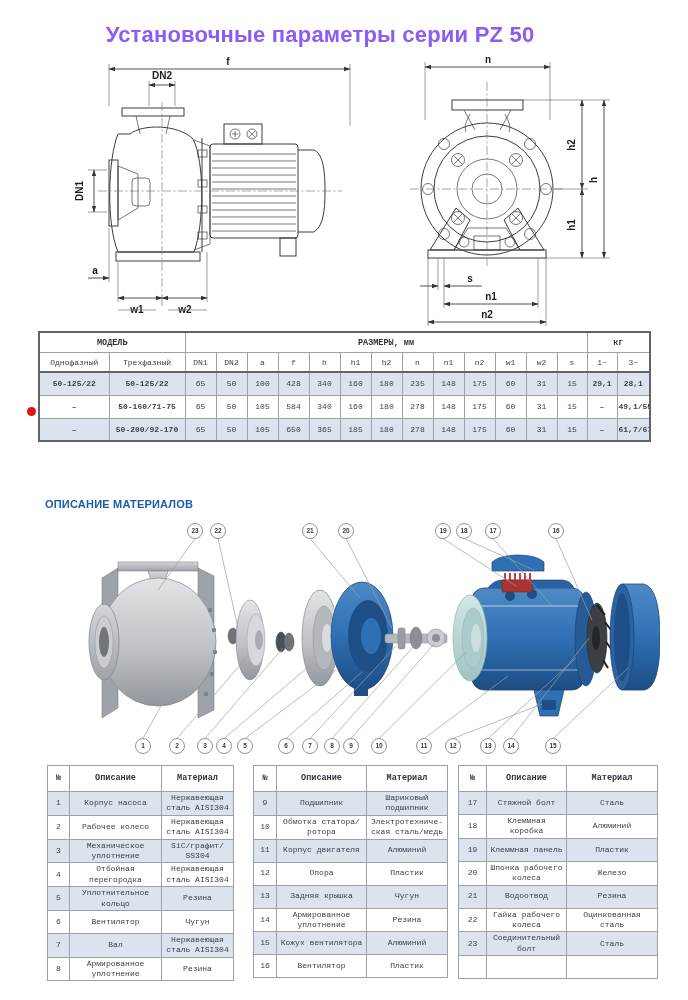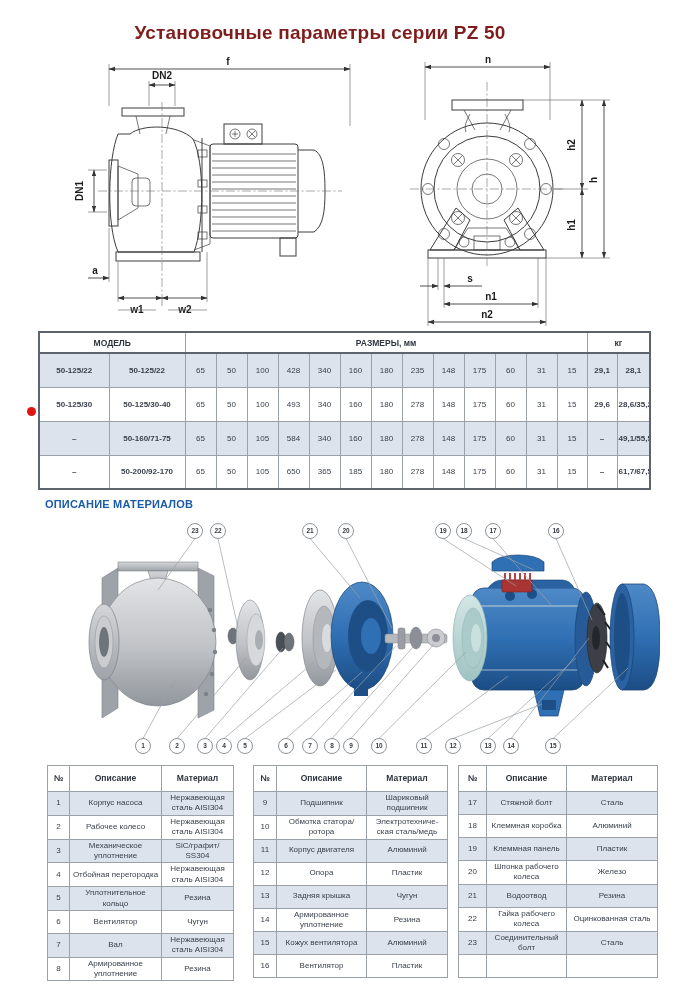--- a/index.html
+++ b/index.html
@@ -5,45 +5,45 @@
   html,body{margin:0;padding:0;}
   body{
     width:688px;height:1000px;position:relative;background:#ffffff;
     font-family:"Liberation Sans",sans-serif;color:#3b414c;overflow:hidden;
   }
   .abs{position:absolute;}
 
   
   .page-title{
     left:0;top:22px;width:640px;text-align:center;
-    font-size:19px;font-weight:bold;color:#7f1d1d;letter-spacing:.2px;
+    font-size:22px;font-weight:bold;color:#8b5cf6;letter-spacing:.2px;
   }
 
   
   svg text.dlabel{font:bold 10px "Liberation Sans",sans-serif;fill:#1c1c1c;}
   .dim{stroke:#3c3c3c;stroke-width:.9;fill:none;}
   .ext{stroke:#5a5a5a;stroke-width:.6;fill:none;}
   .cl {stroke:#6f6f6f;stroke-width:.6;fill:none;stroke-dasharray:9 2.5 2 2.5;}
   .ol {stroke:#3c3c3c;stroke-width:1;fill:none;}
   .ol2{stroke:#3c3c3c;stroke-width:.7;fill:none;}
 
   
-  table{border-collapse:collapse;}
+  table{border-collapse:collapse;font-family:Liberation Mono, monospace;}
   .dim-table{
     left:38px;top:331px;width:612px;table-layout:fixed;
     font-size:8px;border:2px solid #5d646e;
   }
   .dim-table th,.dim-table td{
     border:1px solid #9aa1a9;text-align:center;vertical-align:middle;
     padding:1px 1px;color:#3b414c;overflow:hidden;white-space:nowrap;
   }
   .dim-table thead tr.groups th{font-weight:bold;font-size:8.5px;height:17px;color:#2e343e;}
   .dim-table thead tr.cols th{font-weight:normal;height:16px;}
   .dim-table thead{border-bottom:2px solid #5d646e;}
-  .dim-table tbody tr{height:34px;}
+  .dim-table tbody tr{height:23px;}
   .dim-table tbody tr:nth-child(odd){background:#dce3ed;}
   .dim-table tbody td:nth-child(1),.dim-table tbody td:nth-child(2),
   .dim-table tbody td:nth-child(16),.dim-table tbody td:nth-child(17){font-weight:bold;}
   .red-dot{
     left:27px;top:407px;width:9px;height:9px;border-radius:50%;
     background:#e11414;
   }
 
   
   .section-title{
@@ -259,20 +259,39 @@
     <col style="width:30px">
       <col style="width:30px">
       <col style="width:33px">
   </colgroup>
   <thead>
     <tr class="groups">
       <th colspan="2">МОДЕЛЬ</th>
       <th colspan="13">РАЗМЕРЫ, мм</th>
       <th colspan="2">кг</th>
     </tr>
+    <tr class="cols">
+        <th>Однофазный</th>
+        <th>Трехфазный</th>
+        <th>DN1</th>
+        <th>DN2</th>
+        <th>a</th>
+        <th>f</th>
+        <th>h</th>
+        <th>h1</th>
+        <th>h2</th>
+        <th>n</th>
+        <th>n1</th>
+        <th>n2</th>
+        <th>w1</th>
+        <th>w2</th>
+        <th>s</th>
+        <th>1~</th>
+        <th>3~</th>
+      </tr>
   </thead>
   <tbody>
       <tr>
         <td>50-125/22</td>
         <td>50-125/22</td>
         <td>65</td>
         <td>50</td>
         <td>100</td>
         <td>428</td>
         <td>340</td>
@@ -281,39 +300,20 @@
         <td>235</td>
         <td>148</td>
         <td>175</td>
         <td>60</td>
         <td>31</td>
         <td>15</td>
         <td>29,1</td>
         <td>28,1</td>
       </tr>
       <tr>
-        <td>50-125/30</td>
-        <td>50-125/30-40</td>
-        <td>65</td>
-        <td>50</td>
-        <td>100</td>
-        <td>493</td>
-        <td>340</td>
-        <td>160</td>
-        <td>180</td>
-        <td>278</td>
-        <td>148</td>
-        <td>175</td>
-        <td>60</td>
-        <td>31</td>
-        <td>15</td>
-        <td>29,6</td>
-        <td>28,6/35,2</td>
-      </tr>
-      <tr>
         <td>–</td>
         <td>50-160/71-75</td>
         <td>65</td>
         <td>50</td>
         <td>105</td>
         <td>584</td>
         <td>340</td>
         <td>160</td>
         <td>180</td>
         <td>278</td>

